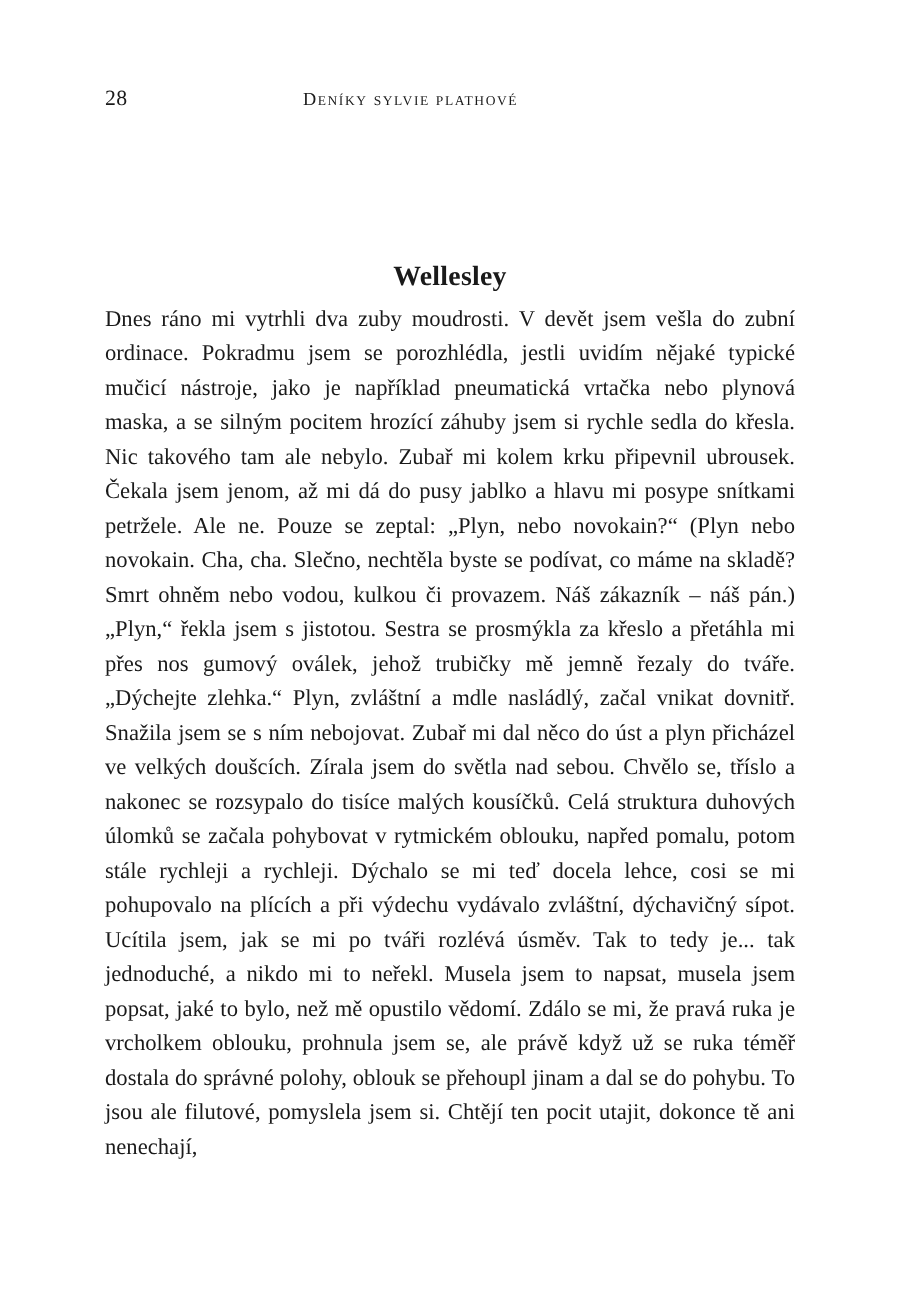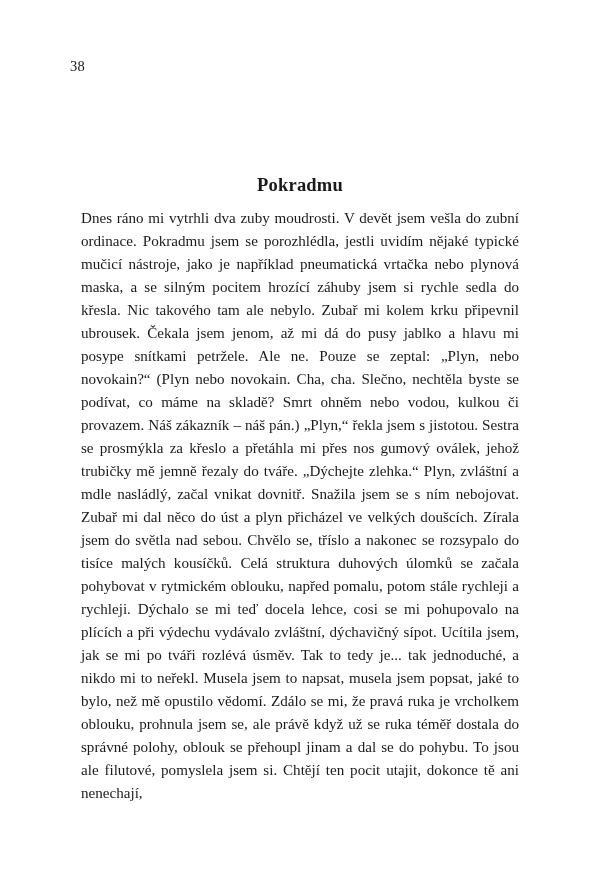--- a/index.html
+++ b/index.html
@@ -69,33 +69,34 @@
   }
   .body-text {
     font-size: 15.1px;
     line-height: 1.525;
     text-align: justify;
     text-align-last: left;
     margin: 0;
     hyphens: manual;
   }
   .body-text p {
-    margin: 11px;
+    margin: 0;
     text-indent: 0;
   }
 </style>
 </head>
 <body>
 
 <div class="page">
 
   <div class="running-head">
-    <span class="folio">38</span>
+    <span class="folio">28</span>
+    <span class="head-title">Deníky Sylvie Plathové</span>
   </div>
 
   <div class="content">
-    <h1 class="chapter-title">Pokradmu</h1>
+    <h1 class="chapter-title">Wellesley</h1>
     <div class="body-text">
       <p>Dnes ráno mi vytrhli dva zuby moudrosti. V devět jsem vešla do zubní ordinace. Pokradmu jsem se porozhlédla, jestli uvidím nějaké typické mučicí nástroje, jako je například pneumatická vrtačka nebo plynová maska, a se silným pocitem hrozící záhuby jsem si rychle sedla do křesla. Nic takového tam ale nebylo. Zubař mi kolem krku připevnil ubrousek. Čekala jsem jenom, až mi dá do pusy jablko a hlavu mi posype snítkami petržele. Ale ne. Pouze se zeptal: „Plyn, nebo novokain?“ (Plyn nebo novokain. Cha, cha. Slečno, nechtěla byste se podívat, co máme na skladě? Smrt ohněm nebo vodou, kulkou či provazem. Náš zákazník – náš pán.) „Plyn,“ řekla jsem s jistotou. Sestra se prosmýkla za křeslo a přetáhla mi přes nos gumový oválek, jehož trubičky mě jemně řezaly do tváře. „Dýchejte zlehka.“ Plyn, zvláštní a mdle nasládlý, začal vnikat dovnitř. Snažila jsem se s ním nebojovat. Zubař mi dal něco do úst a plyn přicházel ve velkých doušcích. Zírala jsem do světla nad sebou. Chvělo se, tříslo a nakonec se rozsypalo do tisíce malých kousíčků. Celá struktura duhových úlomků se začala pohybovat v rytmickém oblouku, napřed pomalu, potom stále rychleji a rychleji. Dýchalo se mi teď docela lehce, cosi se mi pohupovalo na plících a při výdechu vydávalo zvláštní, dýchavičný sípot. Ucítila jsem, jak se mi po tváři rozlévá úsměv. Tak to tedy je... tak jednoduché, a nikdo mi to neřekl. Musela jsem to napsat, musela jsem popsat, jaké to bylo, než mě opustilo vědomí. Zdálo se mi, že pravá ruka je vrcholkem oblouku, prohnula jsem se, ale právě když už se ruka téměř dostala do správné polohy, oblouk se přehoupl jinam a dal se do pohybu. To jsou ale filutové, pomyslela jsem si. Chtějí ten pocit utajit, dokonce tě ani nenechají,</p>
     </div>
   </div>
 
 </div>
 
 </body></html>

